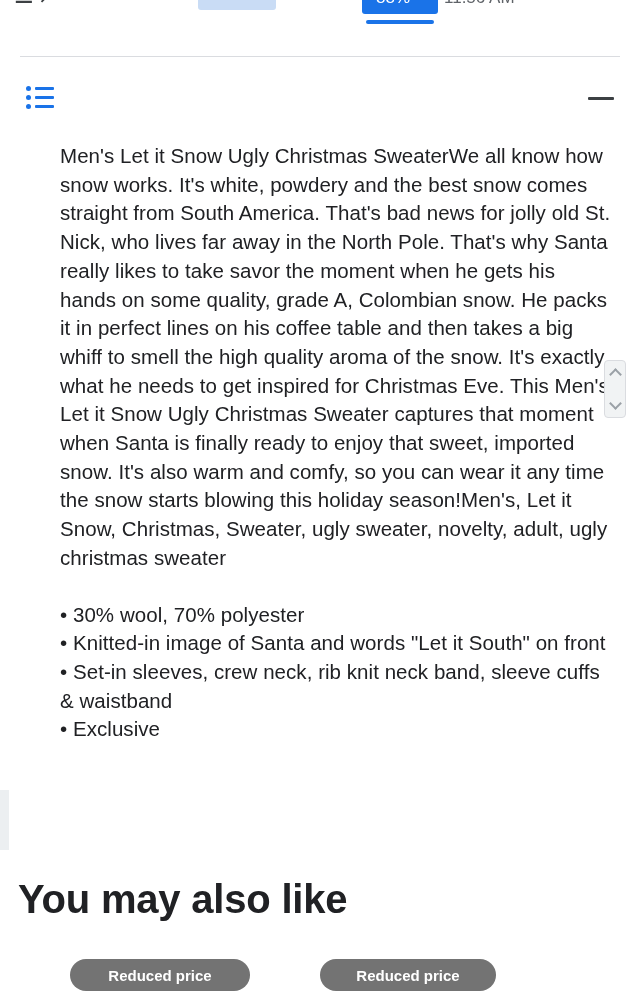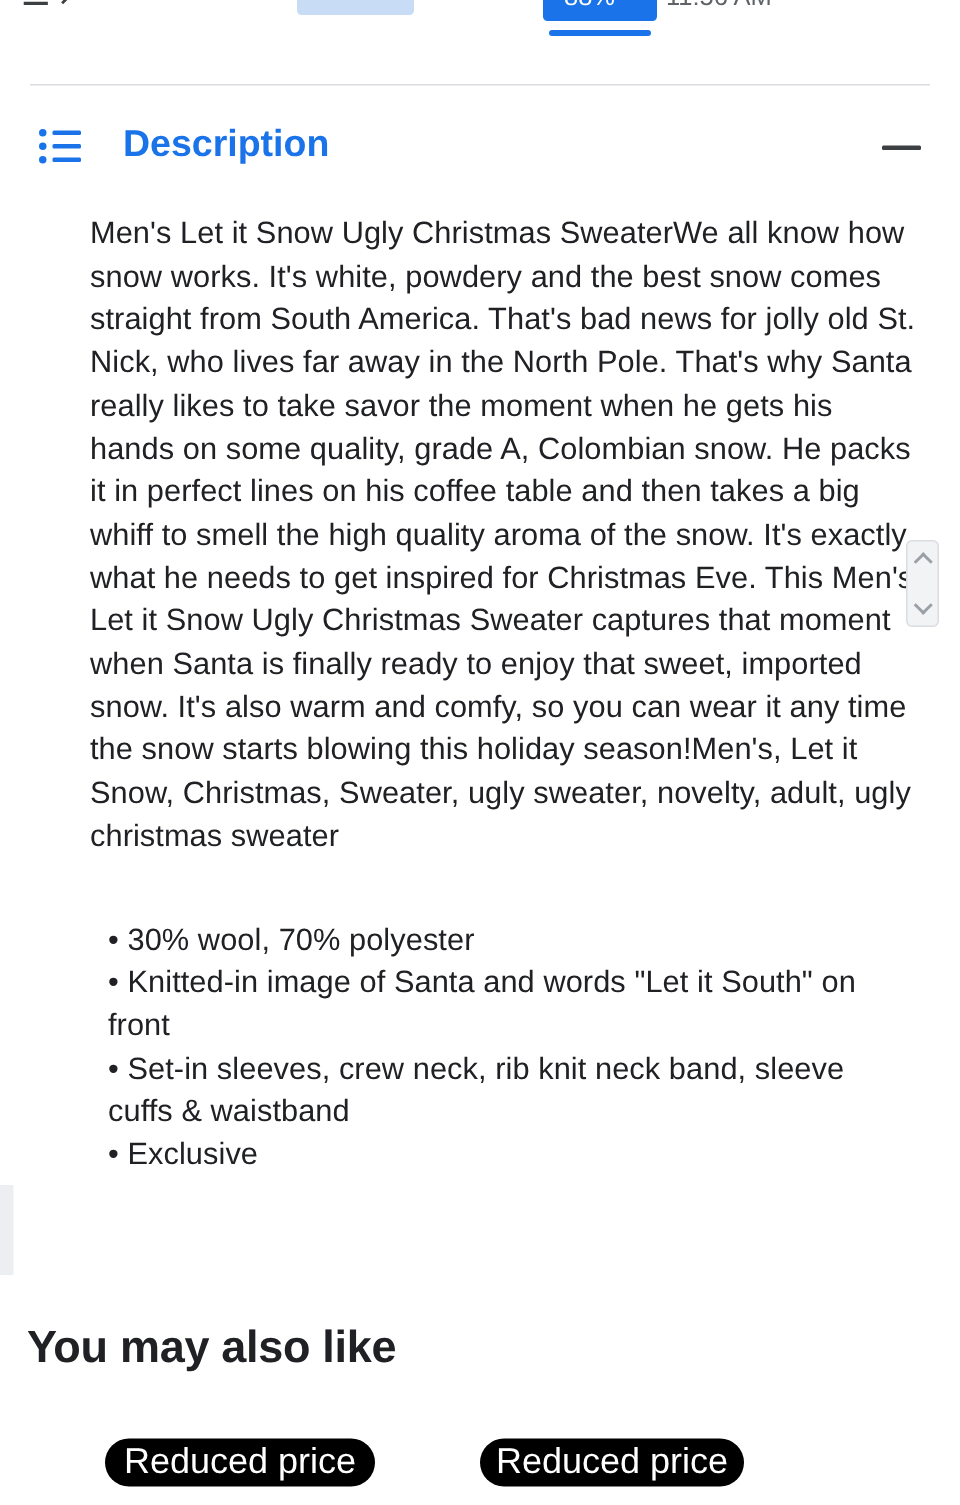--- a/index.html
+++ b/index.html
@@ -133,21 +133,21 @@
     position: absolute;
     left: 60px; top: 142px;
     width: 556px;
     font-size: 20.5px;
     line-height: 28.7px;
     color: #202124;
     letter-spacing: 0.05px;
   }
   .desc-body p { margin: 0; }
   .desc-gap { height: 28px; }
-  .bullets { margin: 12px; }
+  .bullets { margin: 0; }
   .bullets div { margin: 0; }
 
   
   .scroll-widget {
     position: absolute;
     right: 14px; top: 360px;
     width: 22px; height: 58px;
     background: #f1f3f4;
     border: 1px solid #dadce0;
     border-radius: 4px;
@@ -170,37 +170,37 @@
     position: absolute;
     left: 0; top: 790px;
     width: 9px; height: 60px;
     background: #eceff1;
   }
 
   
   .ymal-title {
     position: absolute;
     left: 18px; top: 878px;
-    font-size: 30px;
+    font-size: 40px;
     font-weight: bold;
     color: #202124;
     line-height: 42px;
     letter-spacing: -0.2px;
     white-space: nowrap;
   }
 
   .badge {
     position: absolute;
     top: 959px;
     height: 32px;
-    background: #000000;
+    background: #737373;
     border-radius: 16px;
     color: #ffffff;
-    font-size: 24px;
-    font-weight: normal;
+    font-size: 15px;
+    font-weight: bold;
     display: flex;
     align-items: center;
     justify-content: center;
     white-space: nowrap;
   }
   .badge.b1 { left: 70px; width: 180px; }
   .badge.b2 { left: 320px; width: 176px; }
 </style>
 </head>
 <body>
@@ -220,21 +220,20 @@
 
   <div class="sect-header">
     <div class="list-icon">
       <span class="dot" style="top:2px"></span>
         <span class="bar" style="top:3px"></span>
       <span class="dot" style="top:11px"></span>
         <span class="bar" style="top:12px"></span>
       <span class="dot" style="top:20px"></span>
         <span class="bar" style="top:21px"></span>
     </div>
-    <div class="sect-title">Description</div>
     <div class="collapse-btn">
       <div class="minus"></div>
     </div>
   </div>
 
   <div class="desc-body">
     <p>Men's Let it Snow Ugly Christmas SweaterWe all know how snow works. It's white, powdery and the best snow comes straight from South America. That's bad news for jolly old St. Nick, who lives far away in the North Pole. That's why Santa really likes to take savor the moment when he gets his hands on some quality, grade A, Colombian snow. He packs it in perfect lines on his coffee table and then takes a big whiff to smell the high quality aroma of the snow. It's exactly what he needs to get inspired for Christmas Eve. This Men's Let it Snow Ugly Christmas Sweater captures that moment when Santa is finally ready to enjoy that sweet, imported snow. It's also warm and comfy, so you can wear it any time the snow starts blowing this holiday season!Men's, Let it Snow, Christmas, Sweater, ugly sweater, novelty, adult, ugly christmas sweater</p>
     <div class="desc-gap"></div>
     <div class="bullets">
       <div>• 30% wool, 70% polyester</div>

